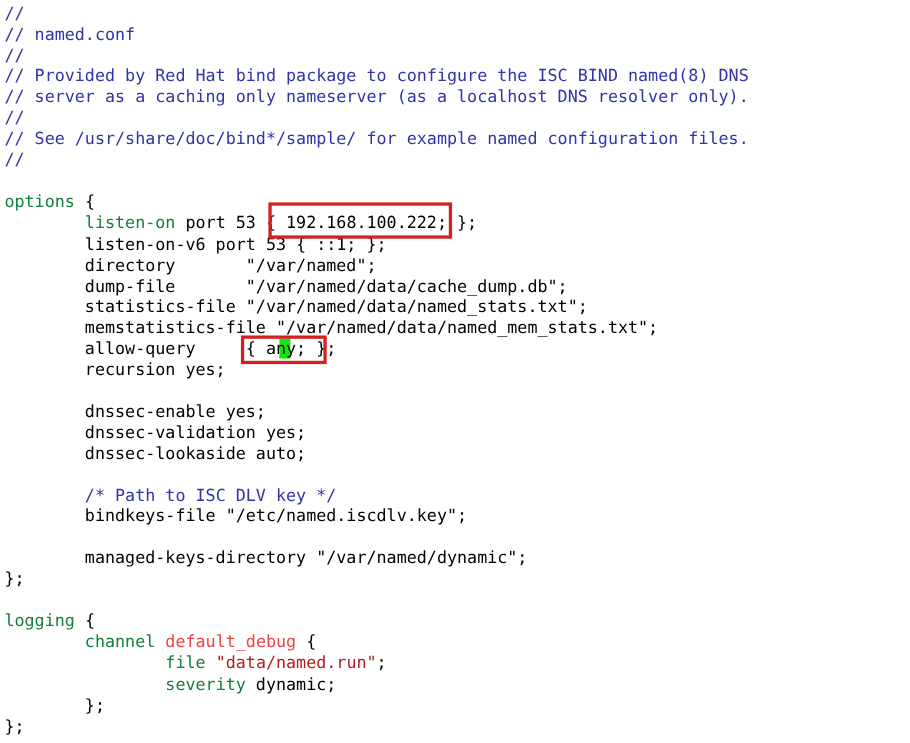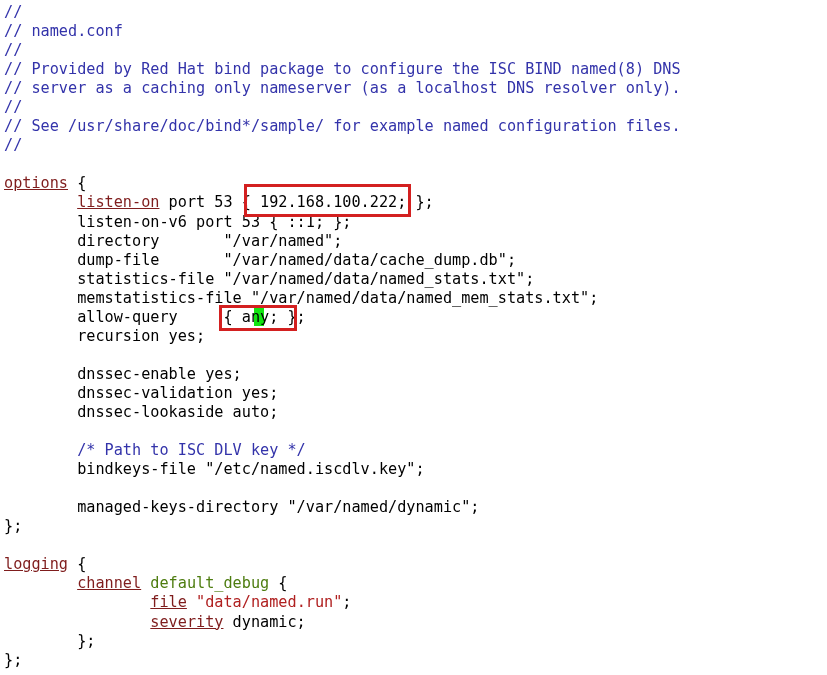--- a/index.html
+++ b/index.html
@@ -32,22 +32,22 @@
     color: #000000;
     letter-spacing: 0px;
   }
   .ln {
     display: block;
     height: 19.05px;
     white-space: pre;
   }
   
   .tok-comment  { color: #3333aa; }
-  .tok-keyword  { color: #7f1d1d; text-decoration: underline; }
-  .tok-ident    { color: #4d7c0f; }
+  .tok-keyword  { color: #15803d; }
+  .tok-ident    { color: #ef4444; }
   .tok-string   { color: #b02020; }
   .tok-plain    { color: #000000; }
 
   
   .annot {
     position: absolute;
     border: 3px solid #d32020;
     box-sizing: border-box;
     background: transparent;
     pointer-events: none;

